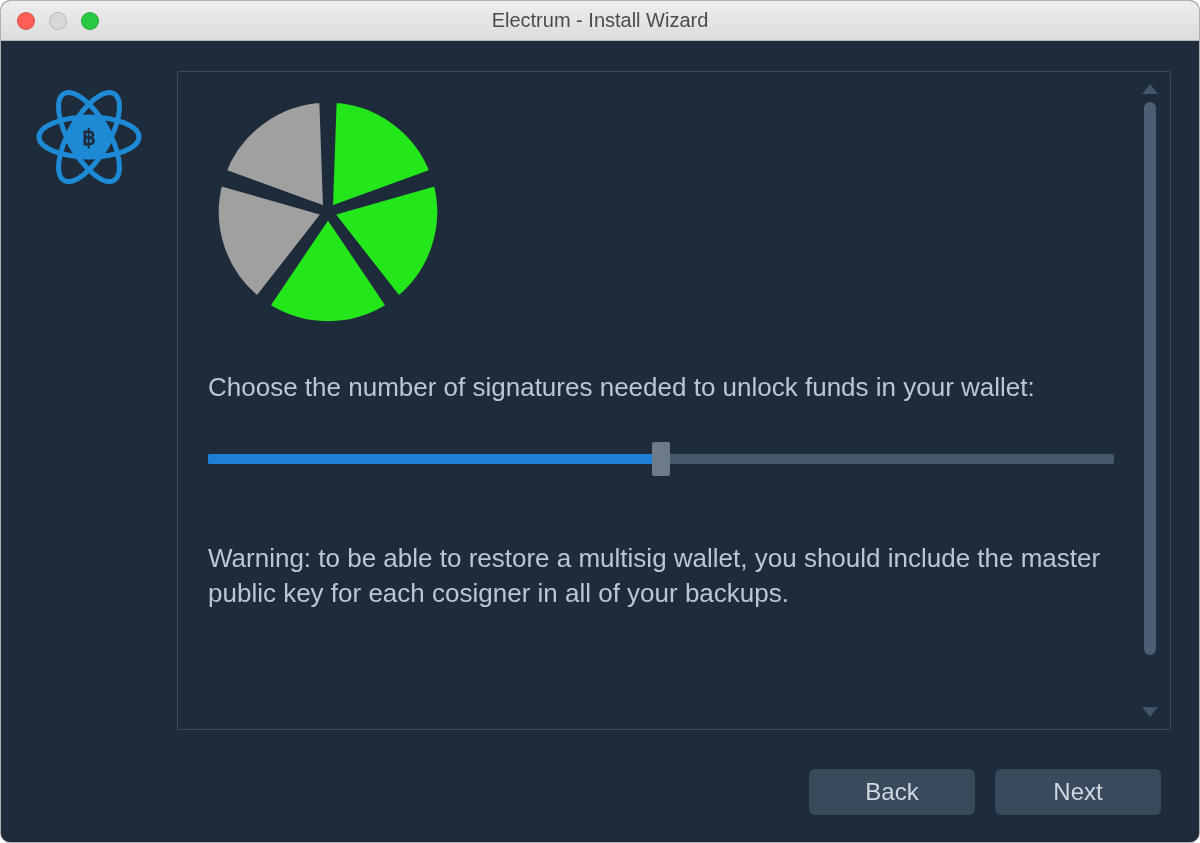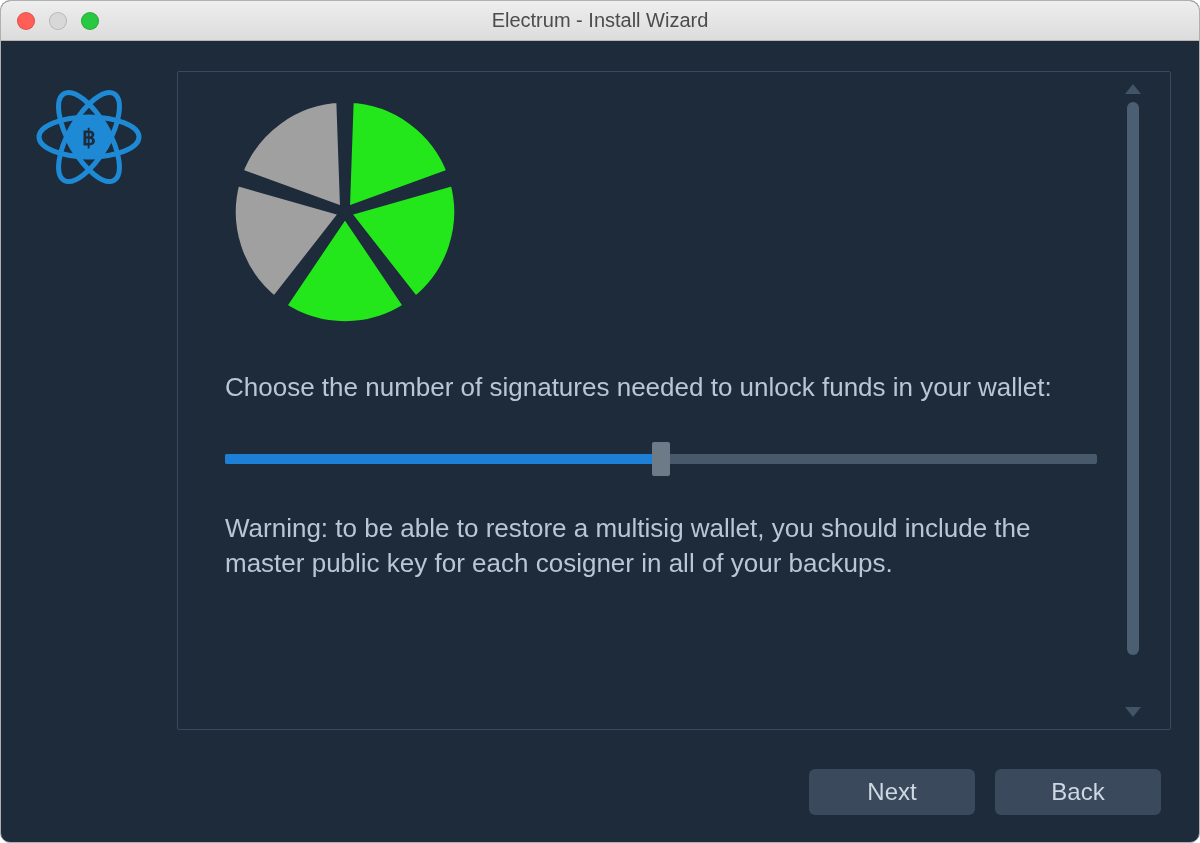--- a/index.html
+++ b/index.html
@@ -50,21 +50,21 @@
   }
   .logo-col {
     width: 140px;
     display: flex; flex-direction: column; align-items: center;
     padding-top: 6px;
   }
   .panel {
     flex: 1 1 auto;
     border: 1px solid #3a4a5c;
     border-radius: 2px;
-    padding: 12px 29px;
+    padding: 12px 12px;
     display: flex;
     position: relative;
   }
   .panel-inner {
     flex: 1 1 auto;
     padding: 4px 28px 4px 18px;
     display: flex; flex-direction: column;
     overflow: hidden;
   }
   .scrollbar {
@@ -124,21 +124,21 @@
   .thumb {
     position: absolute; top: 50%; transform: translate(-50%, -50%);
     width: 18px; height: 34px;
     background: #6d7a88;
     border-radius: 2px;
   }
   .warning {
     color: #b9c7d4;
     font-size: 26px;
     line-height: 1.35;
-    margin-top: 16px;
+    margin-top: 46px;
   }
 
   .footer {
     height: 64px;
     display: flex; justify-content: flex-end; align-items: center;
     gap: 20px;
     padding-right: 10px;
   }
   .btn {
     width: 166px; height: 46px;
@@ -216,18 +216,18 @@
           <div class="sb-track">
             <div class="sb-thumb"></div>
           </div>
           <div class="sb-arrow down"></div>
         </div>
       </div>
 
     </div>
 
     <div class="footer">
+      <div class="btn">Back</div>
       <div class="btn">Next</div>
-      <div class="btn">Back</div>
     </div>
   </div>
 
 </div>
 
 </body></html>

